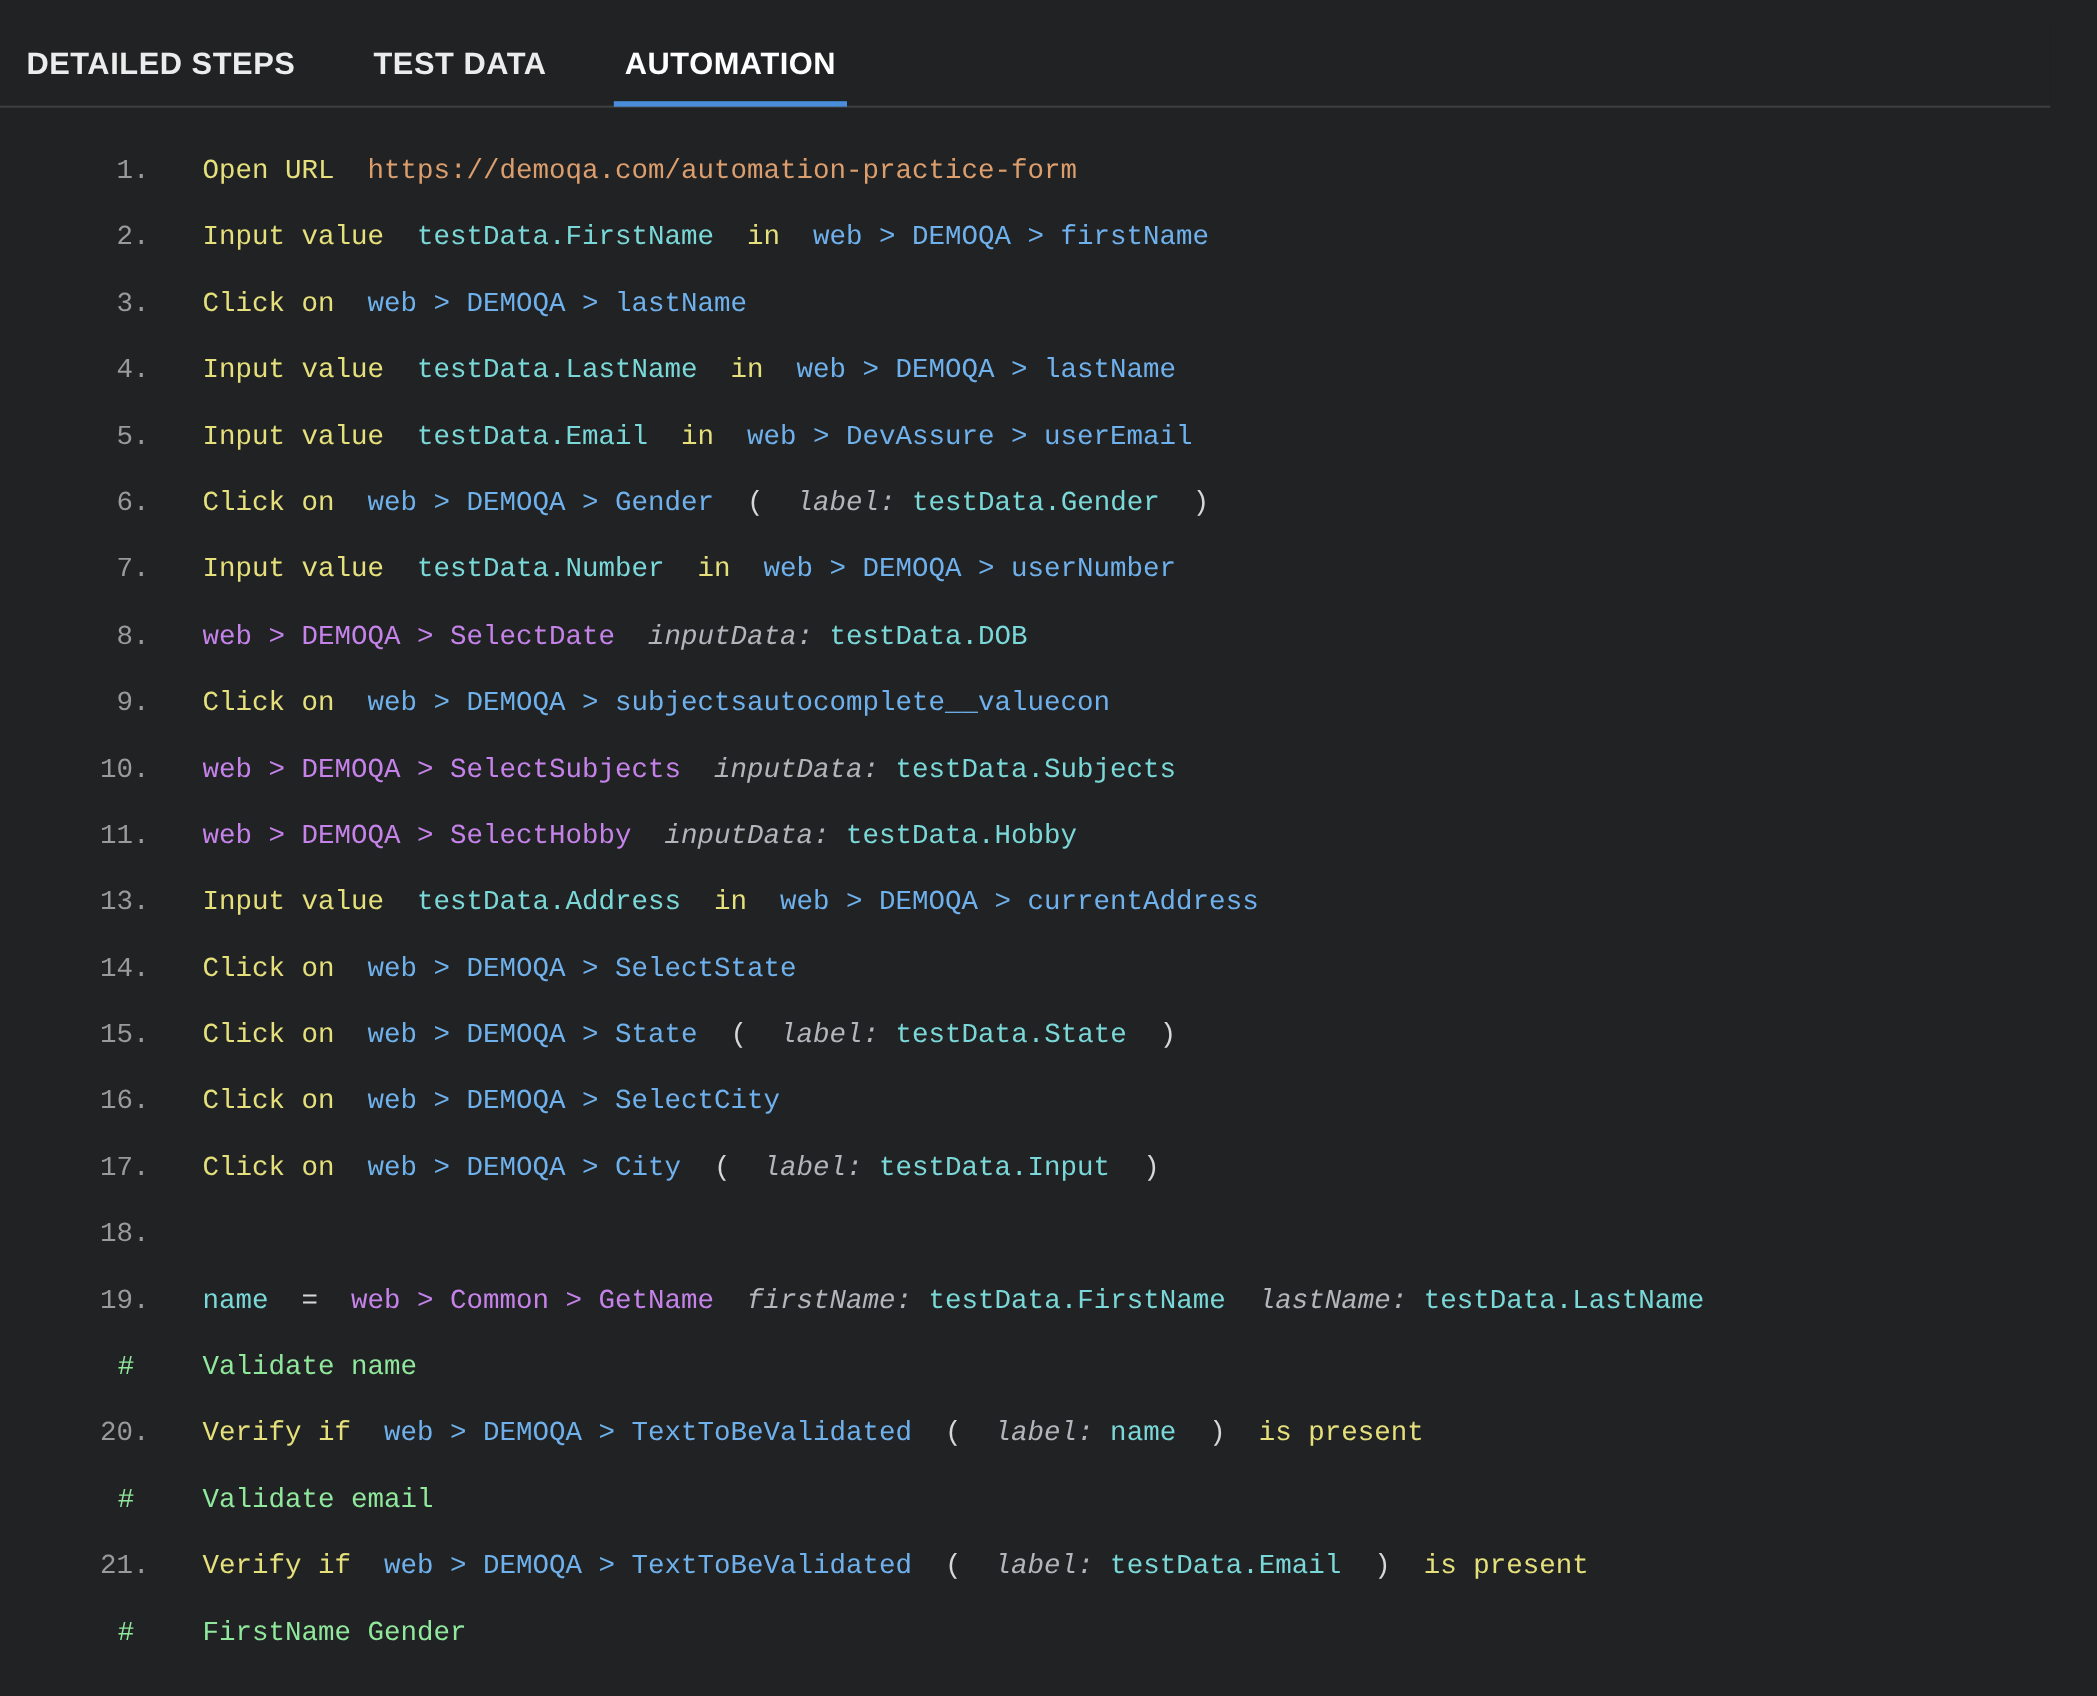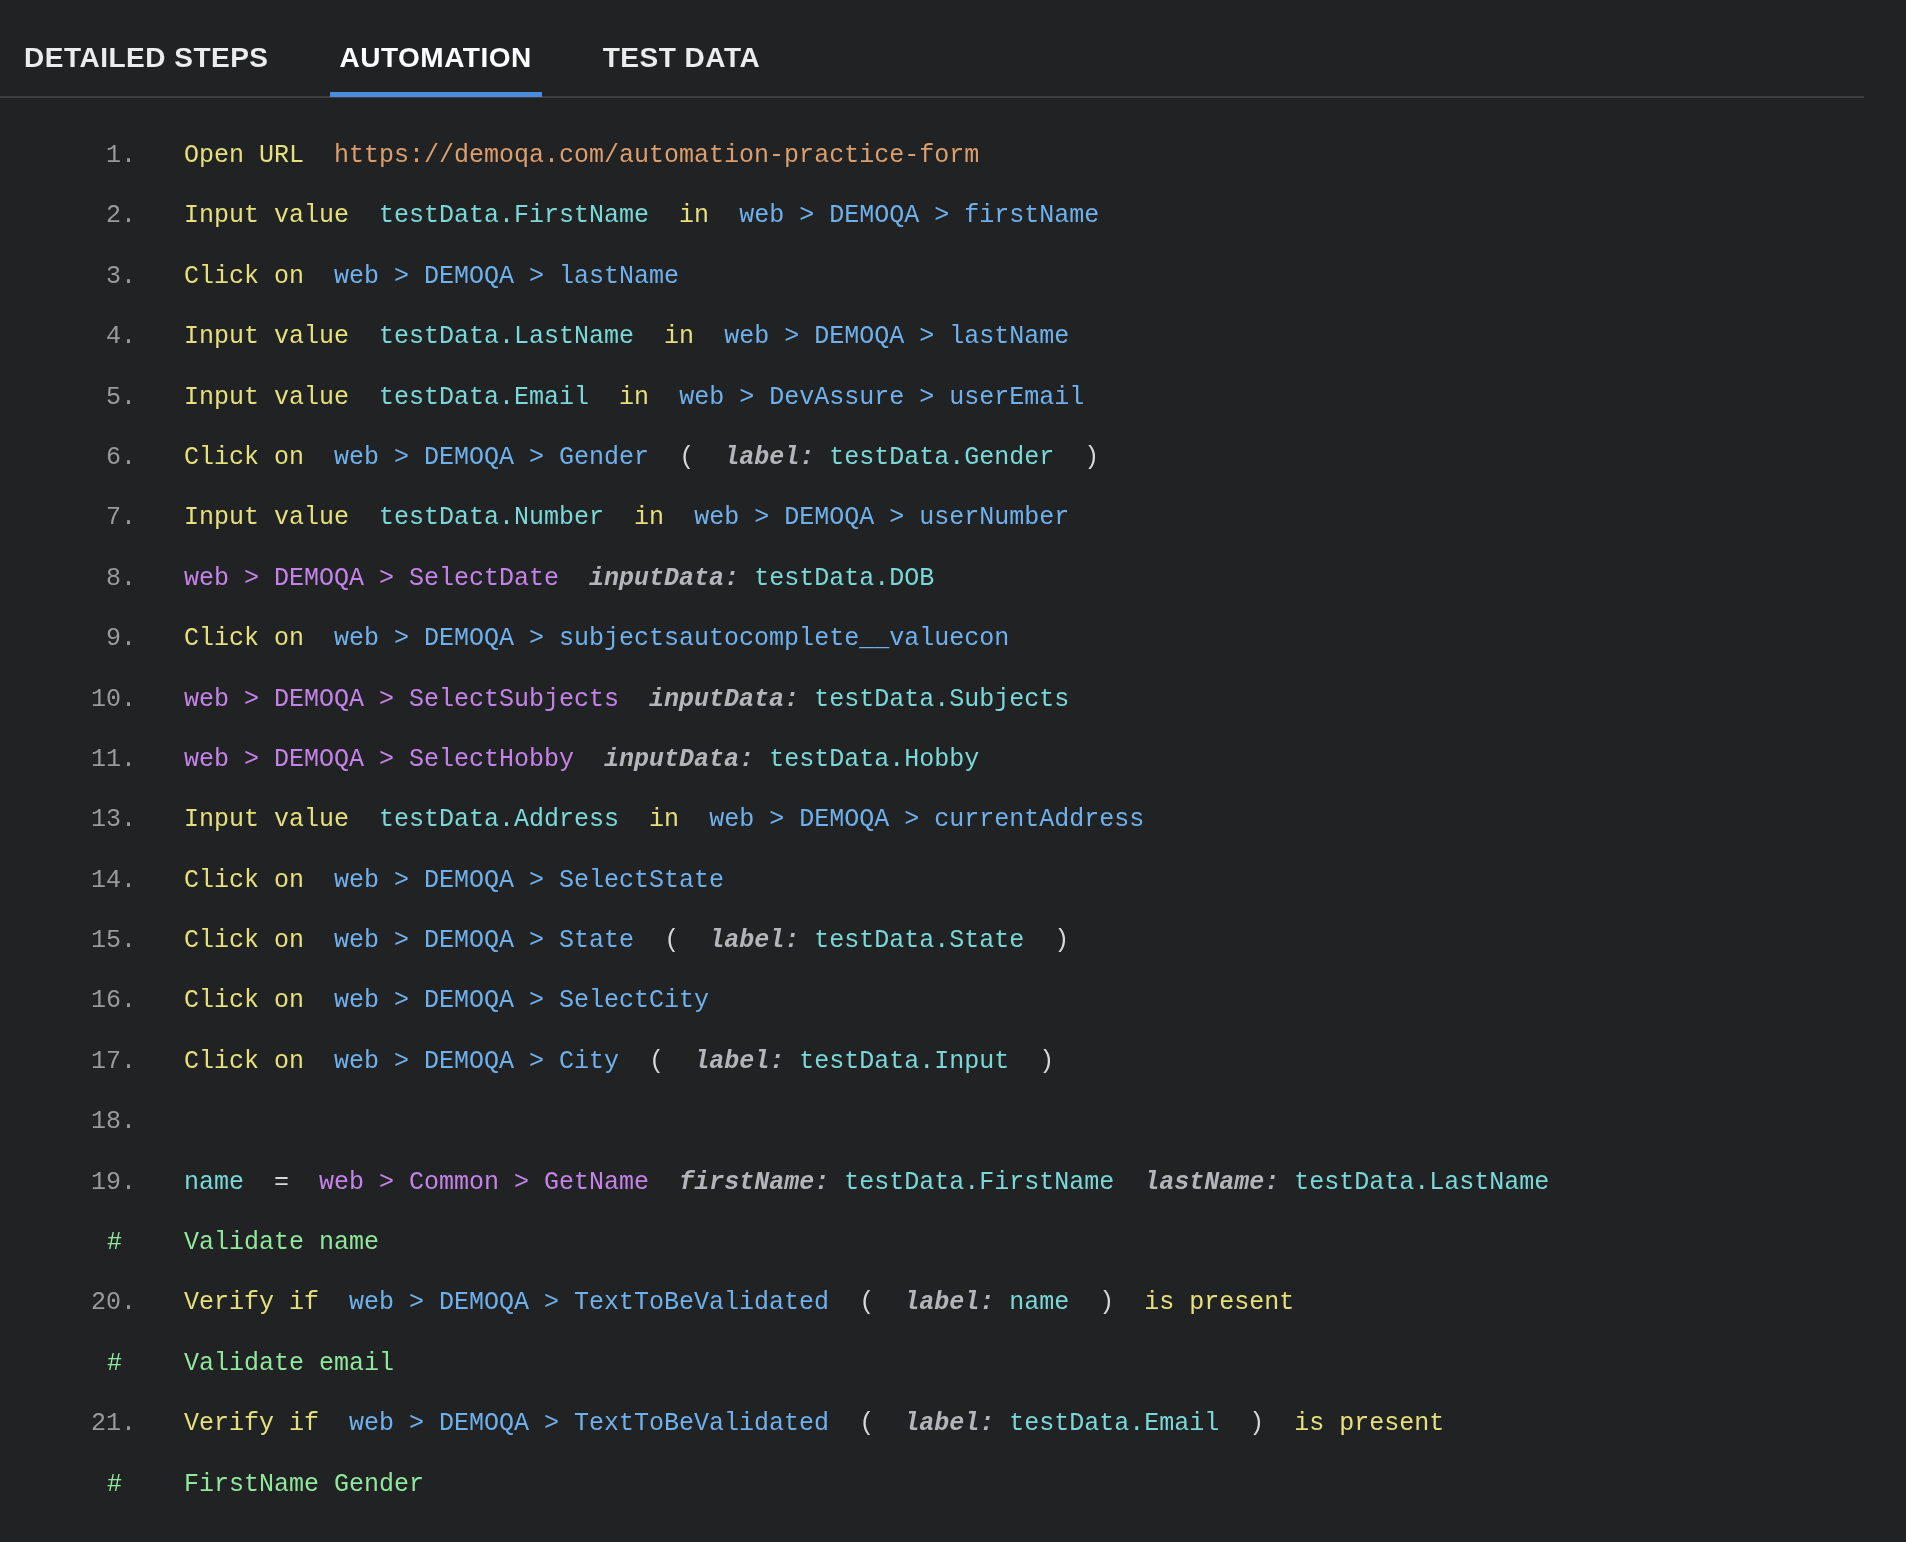--- a/index.html
+++ b/index.html
@@ -79,21 +79,21 @@
   }
   .line {
     margin-left: 48px;
     white-space: pre;
   }
   .seg-kw      { color: var(--c-kw, #e5e07b); }
   .seg-url     { color: var(--c-url, #dc9e6d); }
   .seg-data    { color: var(--c-data, #7ad9d8); }
   .seg-el      { color: var(--c-el, #6fb1ec); }
   .seg-action  { color: var(--c-action, #c583ea); }
-  .seg-plabel  { color: var(--c-plabel, #b2b5ba); font-style: italic; font-weight: bold; }
+  .seg-plabel  { color: var(--c-plabel, #b2b5ba); font-style: italic; }
   .seg-paren   { color: var(--c-punct, #d5d7d9); }
   .seg-op      { color: var(--c-punct, #d5d7d9); }
   .seg-comment { color: var(--c-comment, #90e89c); }
   
   .hscrollbar {
     position: absolute;
     left: 30px;
     top: 1529px;
     width: 407px;
     height: 30px;
@@ -102,22 +102,22 @@
     box-sizing: border-box;
   }
 </style>
 </head>
 <body>
 
 <div class="app">
 
   <div class="tabbar">
     <div class="tab">DETAILED STEPS</div>
+    <div class="tab">TEST DATA</div>
     <div class="tab active">AUTOMATION</div>
-    <div class="tab">TEST DATA</div>
   </div>
 
   <div class="steps" id="steps-list">
       <div class="step-row"><span class="gutter">1.</span><span class="line"><span class="seg-kw">Open URL</span>  <span class="seg-url">https://demoqa.com/automation-practice-form</span></span></div>
       <div class="step-row"><span class="gutter">2.</span><span class="line"><span class="seg-kw">Input value</span>  <span class="seg-data">testData.FirstName</span>  <span class="seg-kw">in</span>  <span class="seg-el">web &gt; DEMOQA &gt; firstName</span></span></div>
       <div class="step-row"><span class="gutter">3.</span><span class="line"><span class="seg-kw">Click on</span>  <span class="seg-el">web &gt; DEMOQA &gt; lastName</span></span></div>
       <div class="step-row"><span class="gutter">4.</span><span class="line"><span class="seg-kw">Input value</span>  <span class="seg-data">testData.LastName</span>  <span class="seg-kw">in</span>  <span class="seg-el">web &gt; DEMOQA &gt; lastName</span></span></div>
       <div class="step-row"><span class="gutter">5.</span><span class="line"><span class="seg-kw">Input value</span>  <span class="seg-data">testData.Email</span>  <span class="seg-kw">in</span>  <span class="seg-el">web &gt; DevAssure &gt; userEmail</span></span></div>
       <div class="step-row"><span class="gutter">6.</span><span class="line"><span class="seg-kw">Click on</span>  <span class="seg-el">web &gt; DEMOQA &gt; Gender</span>  <span class="seg-paren">(</span>  <span class="seg-plabel">label:</span> <span class="seg-data">testData.Gender</span>  <span class="seg-paren">)</span></span></div>
       <div class="step-row"><span class="gutter">7.</span><span class="line"><span class="seg-kw">Input value</span>  <span class="seg-data">testData.Number</span>  <span class="seg-kw">in</span>  <span class="seg-el">web &gt; DEMOQA &gt; userNumber</span></span></div>

